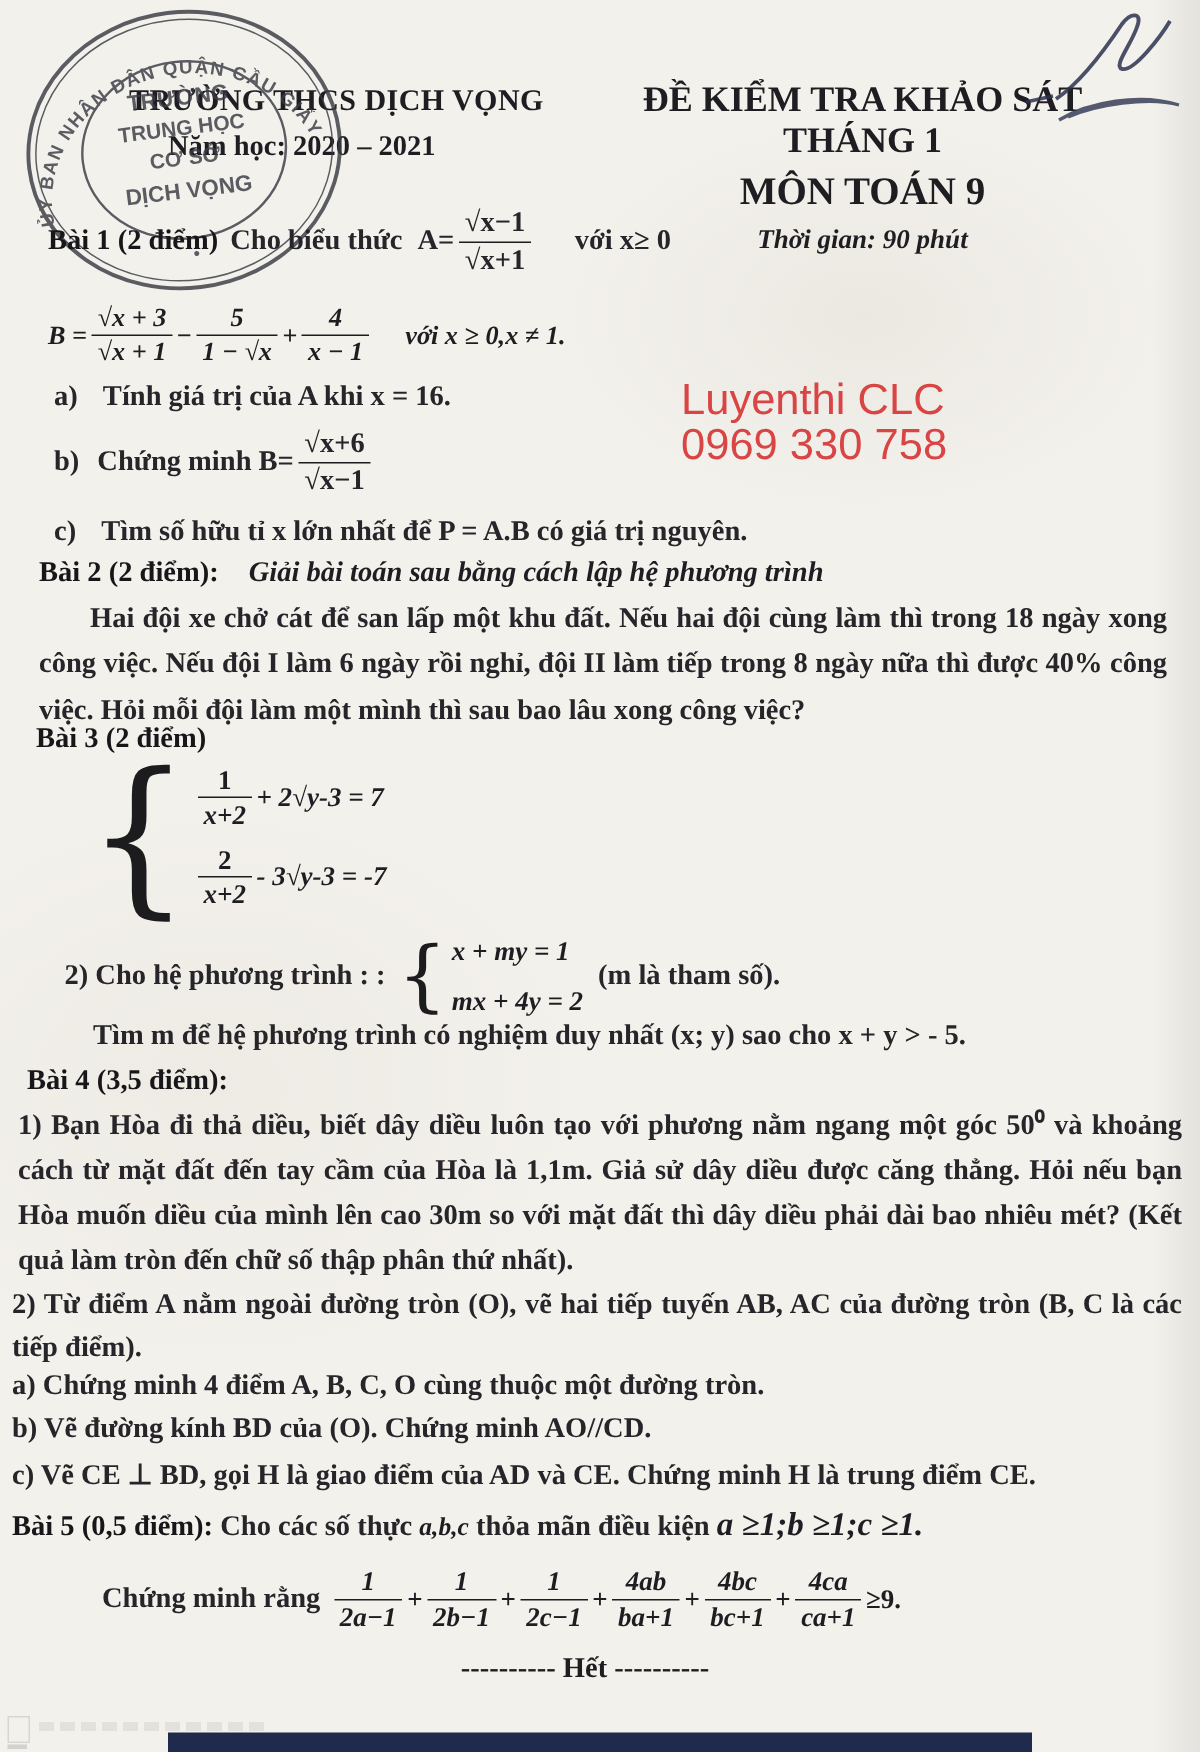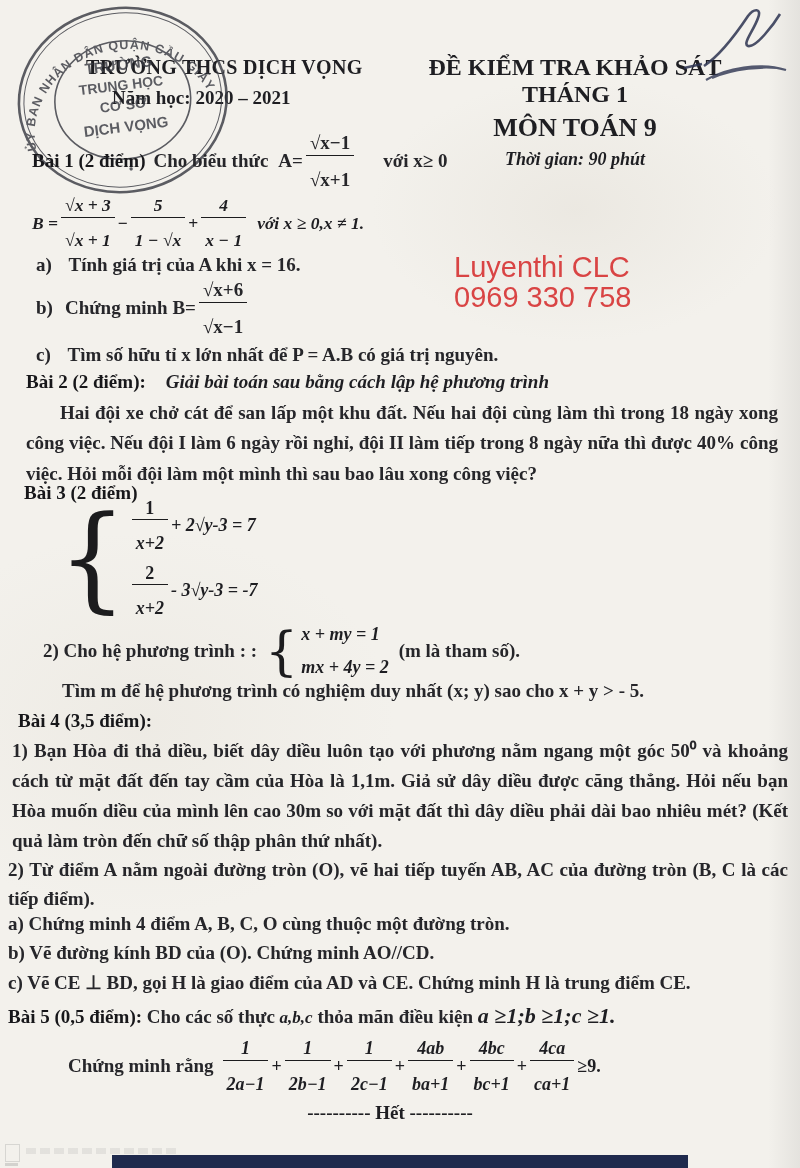--- a/index.html
+++ b/index.html
@@ -13,21 +13,21 @@
       #f3f1ec;
   }
   .abs{position:absolute;}
   .b{font-weight:bold;}
   .bi{font-weight:bold;font-style:italic;}
   .it{font-style:italic;}
   .body-text{font-size:19px;font-weight:bold;color:#26262a;}
   .heading{font-size:19px;font-weight:bold;color:#17171a;}
   .just{text-align:justify;line-height:1.6;}
   .frac{display:inline-flex;flex-direction:column;text-align:center;vertical-align:middle;
-        margin:0 3px;font-weight:bold;line-height:1.12;gap:12px;}
+        margin:0 3px;font-weight:bold;line-height:1.12;}
   .frac .num{border-bottom:1.7px solid #1c1c1e;padding:0 4px 1px;}
   .frac .den{padding:1px 4px 0;}
   .mathrow{display:flex;align-items:center;}
   .brace{font-weight:normal;color:#1c1c1e;line-height:1;font-family:"DejaVu Serif",serif;}
   .sys-col{display:flex;flex-direction:column;}
   .redmark{font-family:"Liberation Sans",sans-serif;color:#d94444;font-size:29px;line-height:1.04;}
   .stamp-text{font-family:"Liberation Sans",sans-serif;font-weight:bold;}
   .het{font-size:19px;font-weight:bold;}
 </style>
 </head>
@@ -87,21 +87,21 @@
     <span>−</span>
     <span class="frac it">
       <span class="num">5</span>
       <span class="den">1 − √x</span>
     </span>
     <span>+</span>
     <span class="frac it">
       <span class="num">4</span>
       <span class="den">x − 1</span>
     </span>
-    <span class="bi" style="margin-left:8px;">với x ≥ 0,x ≠ 1.</span>
+    <span class="bi" style="margin-left:21px;">với x ≥ 0,x ≠ 1.</span>
   </div>
 
   <div class="abs body-text" style="left:36px;top:254px;">
     <span>a)</span>
     <span style="margin-left:12px;">Tính giá trị của A khi x = 16.</span>
   </div>
 
   <div class="abs mathrow body-text" style="left:36px;top:282px;height:52px;">
     <span>b)</span>
     <span style="margin-left:12px;text-align:right;">Chứng minh B=</span>

